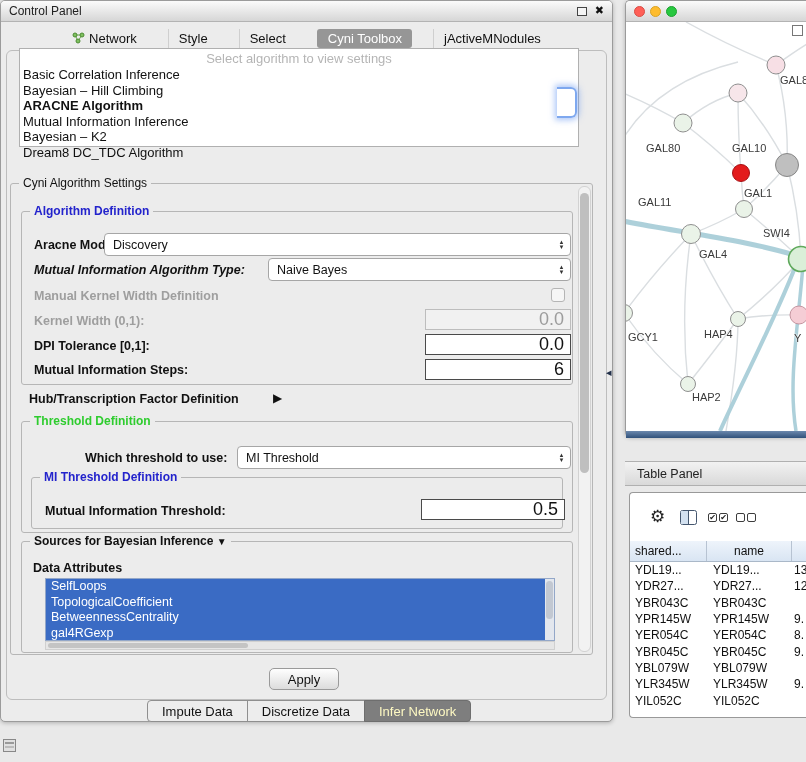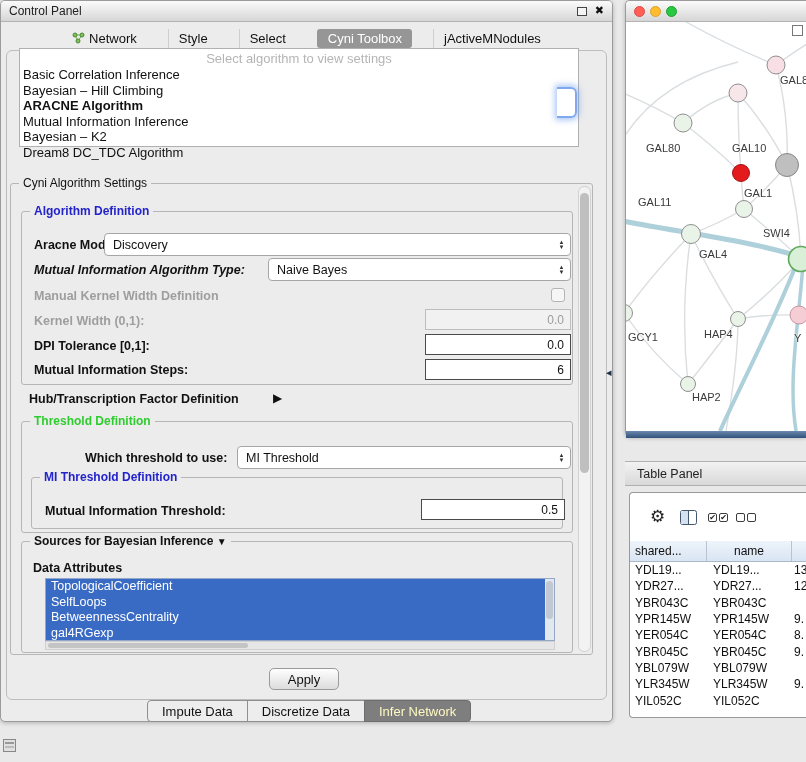--- a/index.html
+++ b/index.html
@@ -17,21 +17,21 @@
   .group{position:absolute;border:1px solid #b6b6b6;border-radius:3px;}
   .legend{position:absolute;top:-8px;left:8px;background:#ececec;padding:0 4px;font-size:12px;white-space:nowrap;}
   .legend.blue{color:var(--title_blue);font-weight:bold;}
   .legend.green{color:var(--title_green);font-weight:bold;}
   .legend.boldblk{font-weight:bold;color:#111;}
   .lbl{position:absolute;font-size:12.5px;font-weight:bold;color:#111;white-space:nowrap;}
   .lbl.dis{color:#9e9e9e;}
   .combo{position:absolute;background:#fff;border:1px solid #a6a6a6;border-radius:4px;display:flex;align-items:center;font-size:12.5px;}
   .combo .txt{flex:1;padding-left:8px;}
   .combo .arrows{width:17px;display:flex;flex-direction:column;align-items:center;justify-content:center;line-height:5px;font-size:6px;color:#333;}
-  .field{position:absolute;background:#fff;border:1px solid #4a4a4a;font-size:12px;display:flex;align-items:center;justify-content:flex-end;padding:0 6px;}
+  .field{position:absolute;background:#fff;border:1px solid #4a4a4a;font-size:18px;display:flex;align-items:center;justify-content:flex-end;padding:0 6px;}
   .field.dis{border-color:#bdbdbd;background:#f1f1f1;color:#9c9c9c;}
   .dd{position:absolute;background:#fff;border:1px solid #b0b0b0;font-size:13px;z-index:50;padding-top:2px;}
   .dd .ph{color:#b5b5b5;text-align:center;line-height:16px;}
   .dd .opt{line-height:15.5px;padding-left:3px;white-space:nowrap;}
   .dd .opt.bold{font-weight:bold;}
   .tabs{position:absolute;left:0;right:0;top:26px;height:22px;display:flex;justify-content:center;align-items:center;font-size:13px;gap:21px;}
   .tab{padding:2px 10px;display:flex;align-items:center;gap:4px;border-left:1px solid #cfcfcf;cursor:default;}
   .tab:first-child{border-left:none;}
   .tab.sel{background:var(--selected_tab_bg);color:#fff;border-radius:3px;border-left-color:transparent;}
   .btn{position:absolute;background:linear-gradient(#fefefe,#dcdcdc);border:1px solid #9a9a9a;border-radius:5px;
@@ -175,22 +175,22 @@
   <div class="field" style="left:420px;top:498px;width:144px;height:21px;">0.5</div>
 
   <div class="group" style="left:20px;top:540px;width:552px;height:112px;">
     <span class="legend boldblk">
       <span>Sources for Bayesian Inference</span>
       <span style="font-size:10px;">▼</span>
     </span>
   </div>
   <span class="lbl" style="left:32px;top:560px;">Data Attributes</span>
   <div class="attrlist" style="left:44px;top:577px;width:510px;height:63px;">
+    <div class="item">SelfLoops</div>
     <div class="item">TopologicalCoefficient</div>
-    <div class="item">SelfLoops</div>
     <div class="item">BetweennessCentrality</div>
     <div class="item">gal4RGexp</div>
     <div class="abs" style="right:0;top:0;width:9px;height:61px;background:#e3e7ee;">
       <div class="sb-thumb" style="left:1px;top:2px;width:7px;height:38px;background:#c2c8d2;"></div>
     </div>
   </div>
   <div class="abs" style="left:44px;top:640px;width:510px;height:9px;background:#e6e6e6;border:1px solid #d0d0d0;">
     <div class="sb-thumb" style="left:2px;top:1px;width:200px;height:5px;background:#c4c4c4;"></div>
   </div>
 

